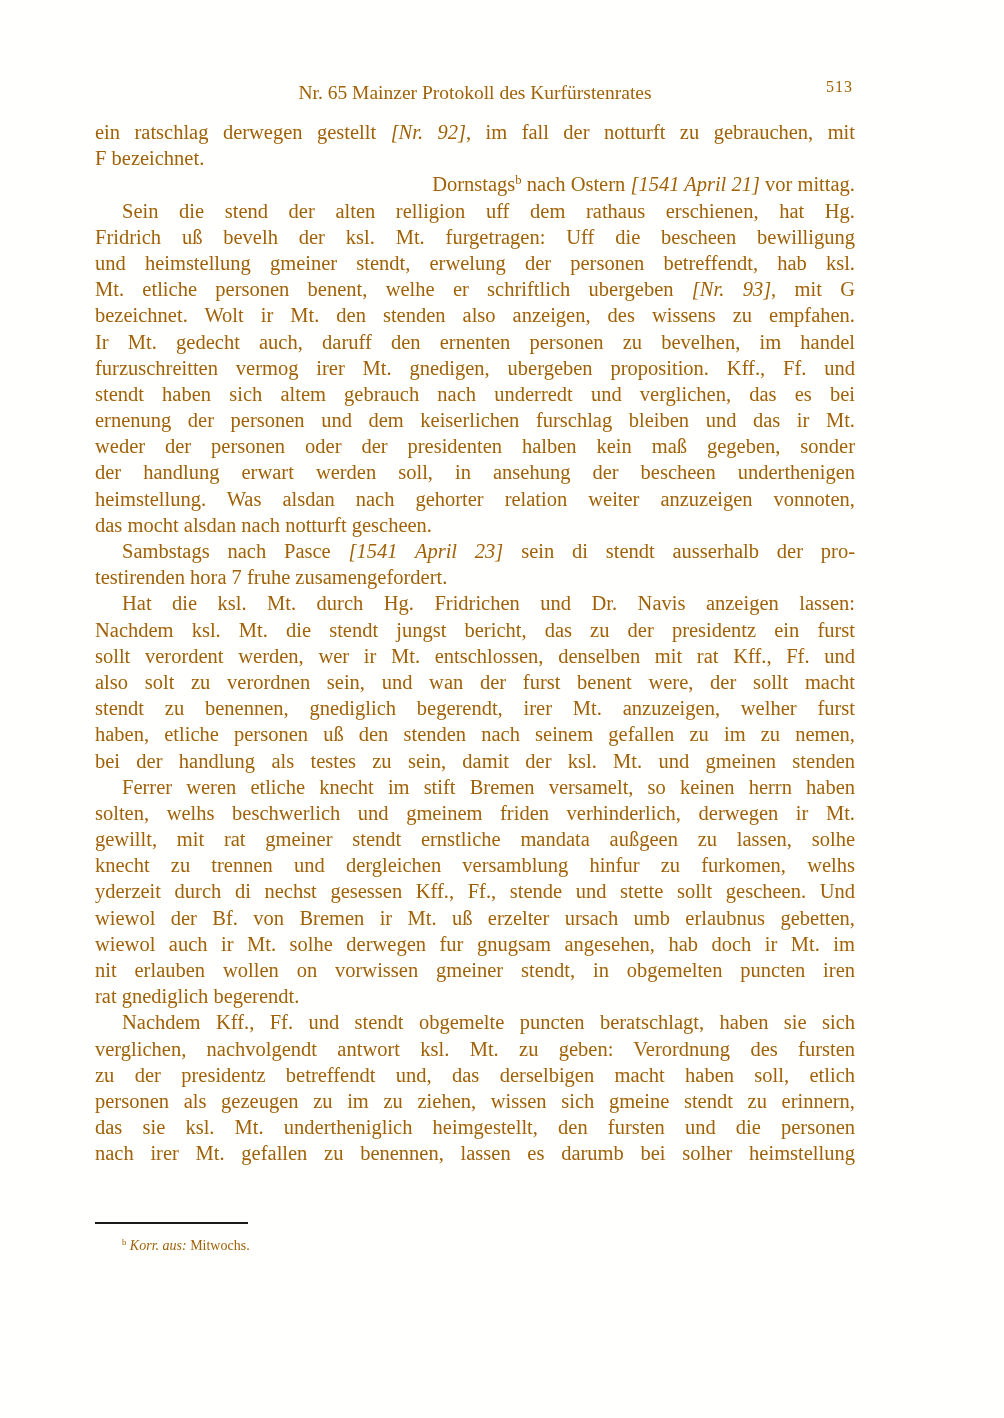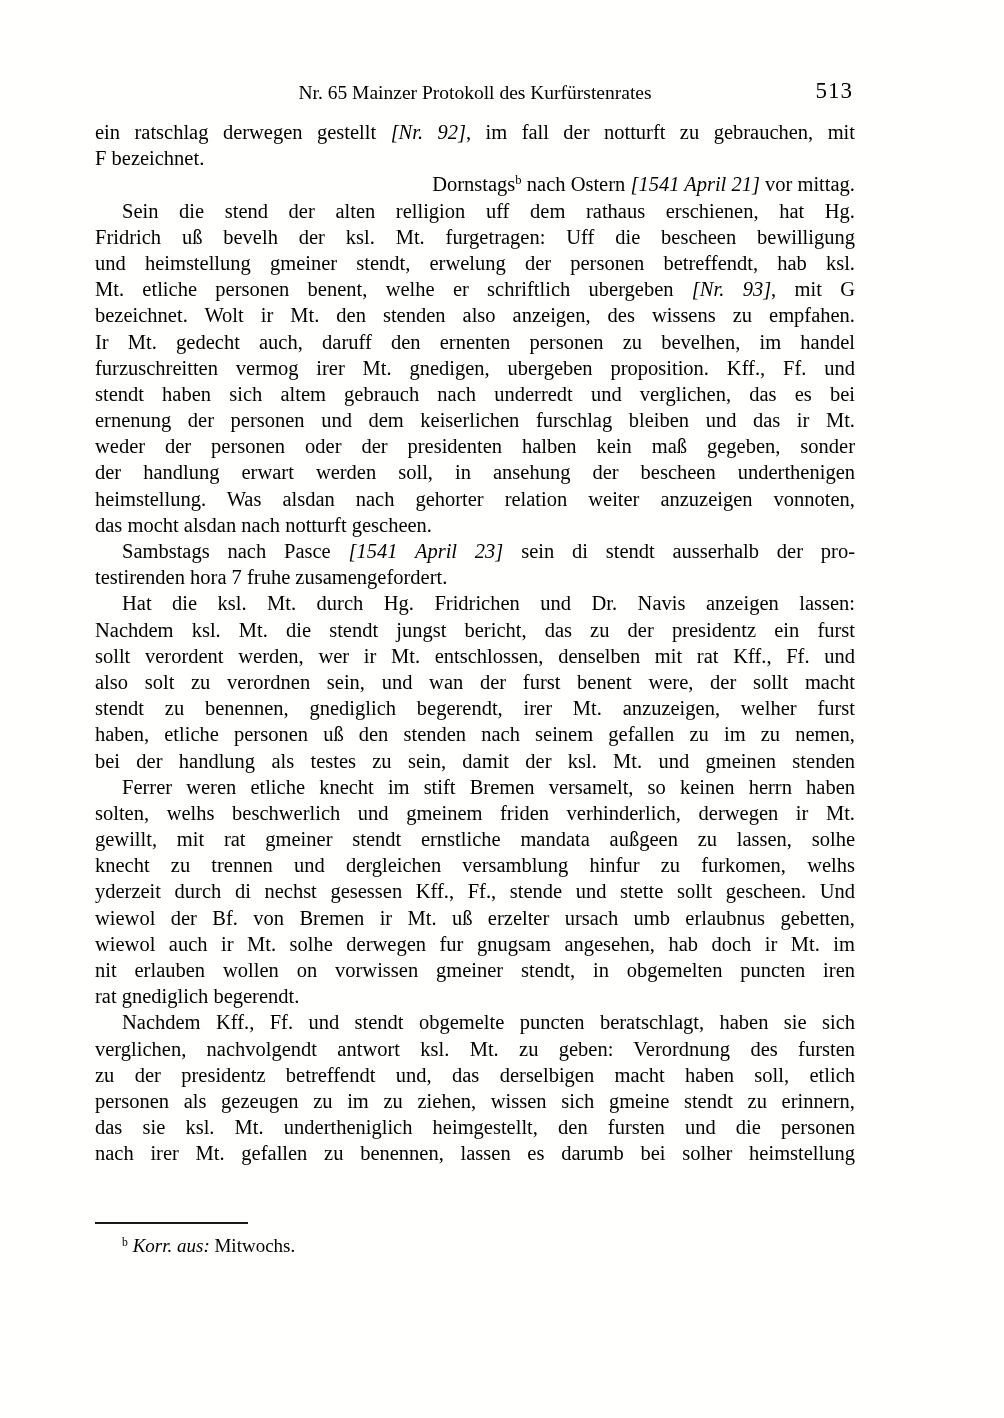--- a/index.html
+++ b/index.html
@@ -3,41 +3,41 @@
 <meta charset="utf-8">
 <style>
   html, body { margin: 0; padding: 0; }
   body { background: #ffffff; }
 
   .page {
     position: relative;
     width: 1004px;
     height: 1418px;
     background: #fffffe;
-    color: #000000;
+    color: #a16207;
     font-family: "Liberation Serif", "DejaVu Serif", serif;
     overflow: hidden;
   }
 
   .running-header {
     position: absolute;
     left: 95px;
     top: 82px;
     width: 760px;
     height: 30px;
     font-size: 19.5px;
     text-align: center;
     white-space: nowrap;
   }
 
   .page-number {
     position: absolute;
     right: 2px;
     top: -4px;
-    font-size: 23px;
+    font-size: 16px;
     letter-spacing: 1px;
   }
 
   .body-text {
     position: absolute;
     left: 95px;
     top: 119px;
     width: 760px;
   }
 
@@ -68,21 +68,21 @@
     top: 1222px;
     width: 153px;
     border-top: 2px solid #1a1a1a;
   }
 
   .footnote {
     position: absolute;
     left: 95px;
     top: 1233px;
     width: 760px;
-    font-size: 19px;
+    font-size: 14px;
     line-height: 25px;
     text-indent: 27px;
   }
 </style>
 </head>
 <body>
 
 <div class="page">
 
   <div class="running-header">

